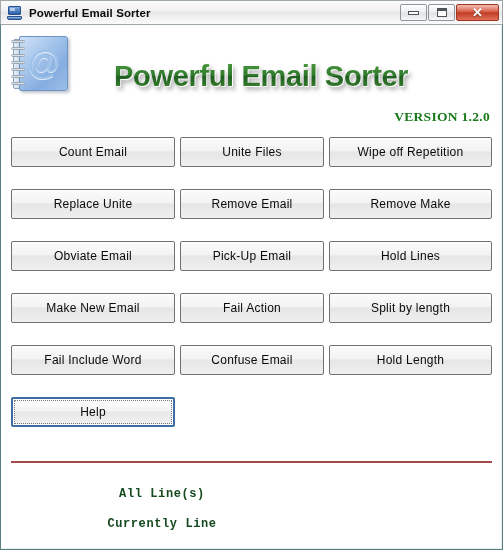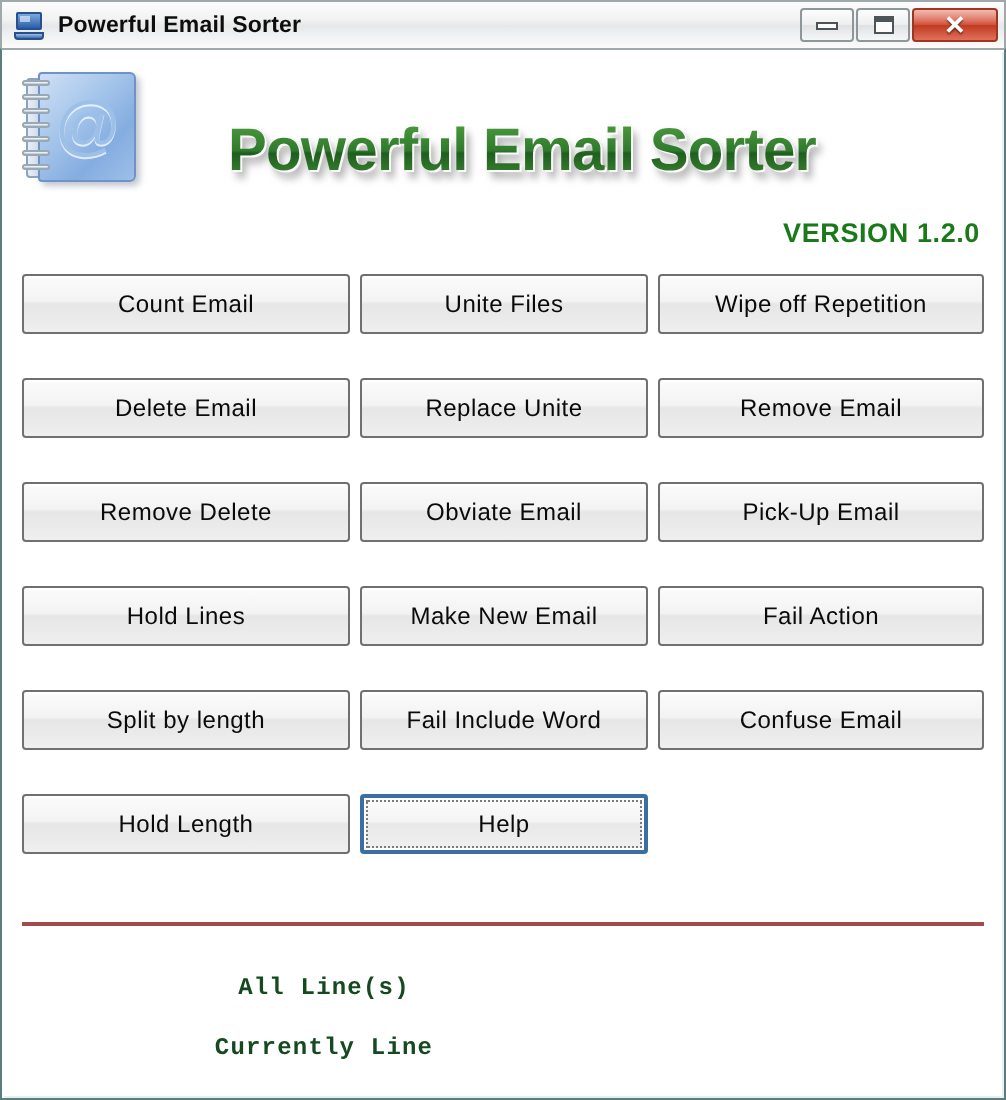--- a/index.html
+++ b/index.html
@@ -220,21 +220,21 @@
     -webkit-background-clip: text;
     background-clip: text;
     -webkit-text-fill-color: transparent;
     filter: drop-shadow(1px 1px 0 rgba(255,255,255,.95))
             drop-shadow(2px 3px 2px rgba(120,120,120,.55));
     white-space: nowrap;
   }
   .version {
     position: absolute;
     right: 12px; top: 84px;
-    font-family: Liberation Sans, sans-serif;
+    font-family: Liberation Serif, serif;
     font-size: 13.5px;
     font-weight: bold;
     color: #1a7a1a;
     letter-spacing: .3px;
     white-space: nowrap;
   }
 
   
   .grid {
     position: absolute;
@@ -346,25 +346,24 @@
 
       <div class="app-title">Powerful Email Sorter</div>
       <div class="version">VERSION 1.2.0</div>
     </div>
 
     <div class="grid">
       <button class="btn">Count Email</button>
       <button class="btn">Unite Files</button>
       <button class="btn">Wipe off Repetition</button>
 
-      <button class="btn">Delete Email</button>
       <button class="btn">Replace Unite</button>
       <button class="btn">Remove Email</button>
 
-      <button class="btn">Remove Delete</button>
+      <button class="btn">Remove Make</button>
       <button class="btn">Obviate Email</button>
       <button class="btn">Pick-Up Email</button>
 
       <button class="btn">Hold Lines</button>
       <button class="btn">Make New Email</button>
 
       <button class="btn">Fail Action</button>
       <button class="btn">Split by length</button>
       <button class="btn">Fail Include Word</button>
 

